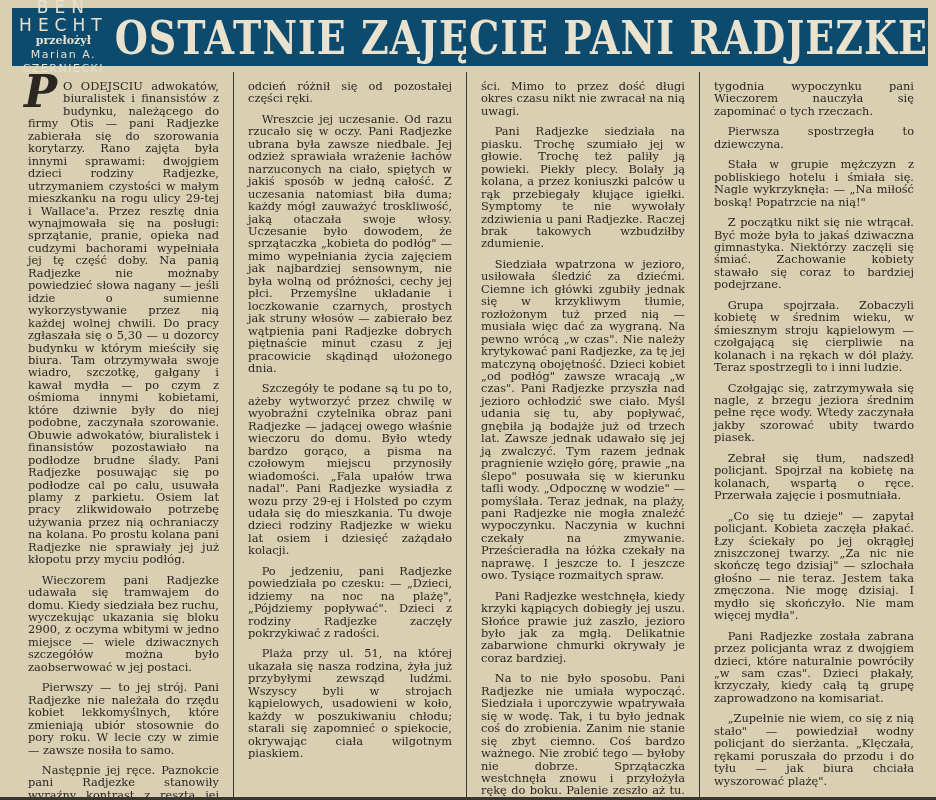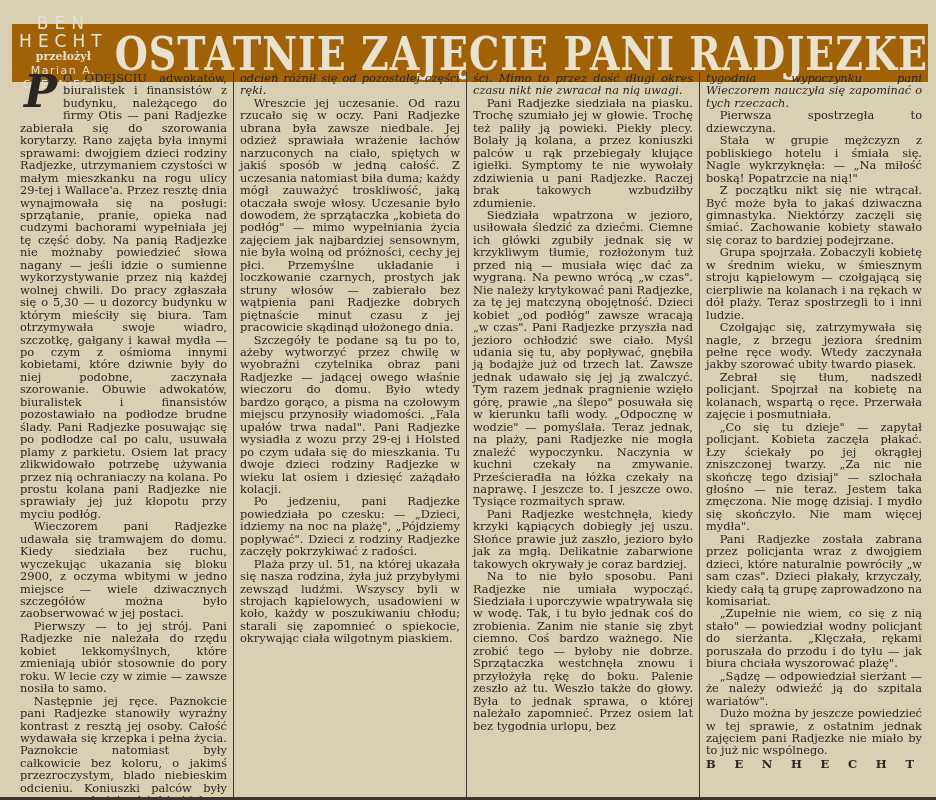--- a/index.html
+++ b/index.html
@@ -4,22 +4,22 @@
 <style>
   html, body { margin: 0; padding: 0; }
   body {
     width: 936px; height: 800px; overflow: hidden;
     background: #d9d0b4;
     font-family: "DejaVu Serif", serif;
     color: #2b2620;
     position: relative;
   }
   .header {
-    position: absolute; left: 12px; top: 24px; width: 916px; height: 58px;
-    background: #a16207;
+    position: absolute; left: 12px; top: 8px; width: 916px; height: 58px;
+    background: #0c4a6e;
     display: flex; align-items: center;
   }
   .byline {
     width: 230px; text-align: center; color: #e6e0cc;
     display: flex; flex-direction: column; align-items: center; justify-content: center;
   }
   .byline .author {
     font-family: "DejaVu Sans", sans-serif; font-size: 17px; letter-spacing: 6px; line-height: 18px;
     font-weight: normal;
   }
@@ -45,22 +45,22 @@
     font-size: 11.4px; line-height: 12.45px;
     text-align: justify;
     padding: 0 6px 0 6px;
     overflow: hidden;
     box-sizing: border-box;
   }
   .col.c1 { width: 220px; border-right: 1.5px solid #3a352e; }
   .col.c2 { width: 233px; border-right: 1.5px solid #3a352e; }
   .col.c3 { width: 233px; border-right: 1.5px solid #3a352e; }
   .col.c4 { width: 228px; }
-  .col p { margin: 0; text-indent: 1.2em; }
-  .col p.cont { text-indent: 0; font-style: italic; }
+  .col p { margin: 8px; text-indent: 1.2em; }
+  .col p.cont { text-indent: 0; }
   .dropcap {
     float: left; font-family: "DejaVu Serif", serif; font-style: italic; font-weight: bold;
     font-size: 44px; line-height: 36px; margin: 2px 6px 0 4px; color: #2b2620;
   }
   .first p.lead { text-indent: 0; }
   .signature {
     display: flex; justify-content: space-between;
     font-weight: bold; font-size: 11.5px; letter-spacing: 0; margin-top: 1px; padding-right: 8px;
   }
   .signature span { display: inline-block; }
@@ -92,21 +92,21 @@
     <p class="cont">odcień różnił się od pozostałej części ręki.</p>
     <p>Wreszcie jej uczesanie. Od razu rzucało się w oczy. Pani Radjezke ubrana była zawsze niedbale. Jej odzież sprawiała wrażenie łachów narzuconych na ciało, spiętych w jakiś sposób w jedną całość. Z uczesania natomiast biła duma; każdy mógł zauważyć troskliwość, jaką otaczała swoje włosy. Uczesanie było dowodem, że sprzątaczka „kobieta do podłóg" — mimo wypełniania życia zajęciem jak najbardziej sensownym, nie była wolną od próżności, cechy jej płci. Przemyślne układanie i loczkowanie czarnych, prostych jak struny włosów — zabierało bez wątpienia pani Radjezke dobrych piętnaście minut czasu z jej pracowicie skądinąd ułożonego dnia.</p>
     <p>Szczegóły te podane są tu po to, ażeby wytworzyć przez chwilę w wyobraźni czytelnika obraz pani Radjezke — jadącej owego właśnie wieczoru do domu. Było wtedy bardzo gorąco, a pisma na czołowym miejscu przynosiły wiadomości. „Fala upałów trwa nadal". Pani Radjezke wysiadła z wozu przy 29-ej i Holsted po czym udała się do mieszkania. Tu dwoje dzieci rodziny Radjezke w wieku lat osiem i dziesięć zażądało kolacji.</p>
     <p>Po jedzeniu, pani Radjezke powiedziała po czesku: — „Dzieci, idziemy na noc na plażę", „Pójdziemy popływać". Dzieci z rodziny Radjezke zaczęły pokrzykiwać z radości.</p>
     <p>Plaża przy ul. 51, na której ukazała się nasza rodzina, żyła już przybyłymi zewsząd ludźmi. Wszyscy byli w strojach kąpielowych, usadowieni w koło, każdy w poszukiwaniu chłodu; starali się zapomnieć o spiekocie, okrywając ciała wilgotnym piaskiem.</p>
   </div>
   <div class="col c3">
     <p class="cont">ści. Mimo to przez dość długi okres czasu nikt nie zwracał na nią uwagi.</p>
     <p>Pani Radjezke siedziała na piasku. Trochę szumiało jej w głowie. Trochę też paliły ją powieki. Piekły plecy. Bolały ją kolana, a przez koniuszki palców u rąk przebiegały kłujące igiełki. Symptomy te nie wywołały zdziwienia u pani Radjezke. Raczej brak takowych wzbudziłby zdumienie.</p>
     <p>Siedziała wpatrzona w jezioro, usiłowała śledzić za dziećmi. Ciemne ich główki zgubiły jednak się w krzykliwym tłumie, rozłożonym tuż przed nią — musiała więc dać za wygraną. Na pewno wrócą „w czas". Nie należy krytykować pani Radjezke, za tę jej matczyną obojętność. Dzieci kobiet „od podłóg" zawsze wracają „w czas". Pani Radjezke przyszła nad jezioro ochłodzić swe ciało. Myśl udania się tu, aby popływać, gnębiła ją bodajże już od trzech lat. Zawsze jednak udawało się jej ją zwalczyć. Tym razem jednak pragnienie wzięło górę, prawie „na ślepo" posuwała się w kierunku tafli wody. „Odpocznę w wodzie" — pomyślała. Teraz jednak, na plaży, pani Radjezke nie mogła znaleźć wypoczynku. Naczynia w kuchni czekały na zmywanie. Prześcieradła na łóżka czekały na naprawę. I jeszcze to. I jeszcze owo. Tysiące rozmaitych spraw.</p>
-    <p>Pani Radjezke westchnęła, kiedy krzyki kąpiących dobiegły jej uszu. Słońce prawie już zaszło, jezioro było jak za mgłą. Delikatnie zabarwione takowych okrywały je coraz bardziej.</p>
+    <p>Pani Radjezke westchnęła, kiedy krzyki kąpiących dobiegły jej uszu. Słońce prawie już zaszło, jezioro było jak za mgłą. Delikatnie zabarwione chmurki okrywały je coraz bardziej.</p>
     <p>Na to nie było sposobu. Pani Radjezke nie umiała wypocząć. Siedziała i uporczywie wpatrywała się w wodę. Tak, i tu było jednak coś do zrobienia. Zanim nie stanie się zbyt ciemno. Coś bardzo ważnego. Nie zrobić tego — byłoby nie dobrze. Sprzątaczka westchnęła znowu i przyłożyła rękę do boku. Palenie zeszło aż tu. Weszło także do głowy. Była to jednak sprawa, o której należało zapomnieć. Przez osiem lat bez tygodnia urlopu, bez</p>
   </div>
   <div class="col c4">
     <p class="cont">tygodnia wypoczynku pani Wieczorem nauczyła się zapominać o tych rzeczach.</p>
     <p>Pierwsza spostrzegła to dziewczyna.</p>
     <p>Stała w grupie mężczyzn z pobliskiego hotelu i śmiała się. Nagle wykrzyknęła: — „Na miłość boską! Popatrzcie na nią!"</p>
     <p>Z początku nikt się nie wtrącał. Być może była to jakaś dziwaczna gimnastyka. Niektórzy zaczęli się śmiać. Zachowanie kobiety stawało się coraz to bardziej podejrzane.</p>
     <p>Grupa spojrzała. Zobaczyli kobietę w średnim wieku, w śmiesznym stroju kąpielowym — czołgającą się cierpliwie na kolanach i na rękach w dół plaży. Teraz spostrzegli to i inni ludzie.</p>
     <p>Czołgając się, zatrzymywała się nagle, z brzegu jeziora średnim pełne ręce wody. Wtedy zaczynała jakby szorować ubity twardo piasek.</p>
     <p>Zebrał się tłum, nadszedł policjant. Spojrzał na kobietę na kolanach, wspartą o ręce. Przerwała zajęcie i posmutniała.</p>

